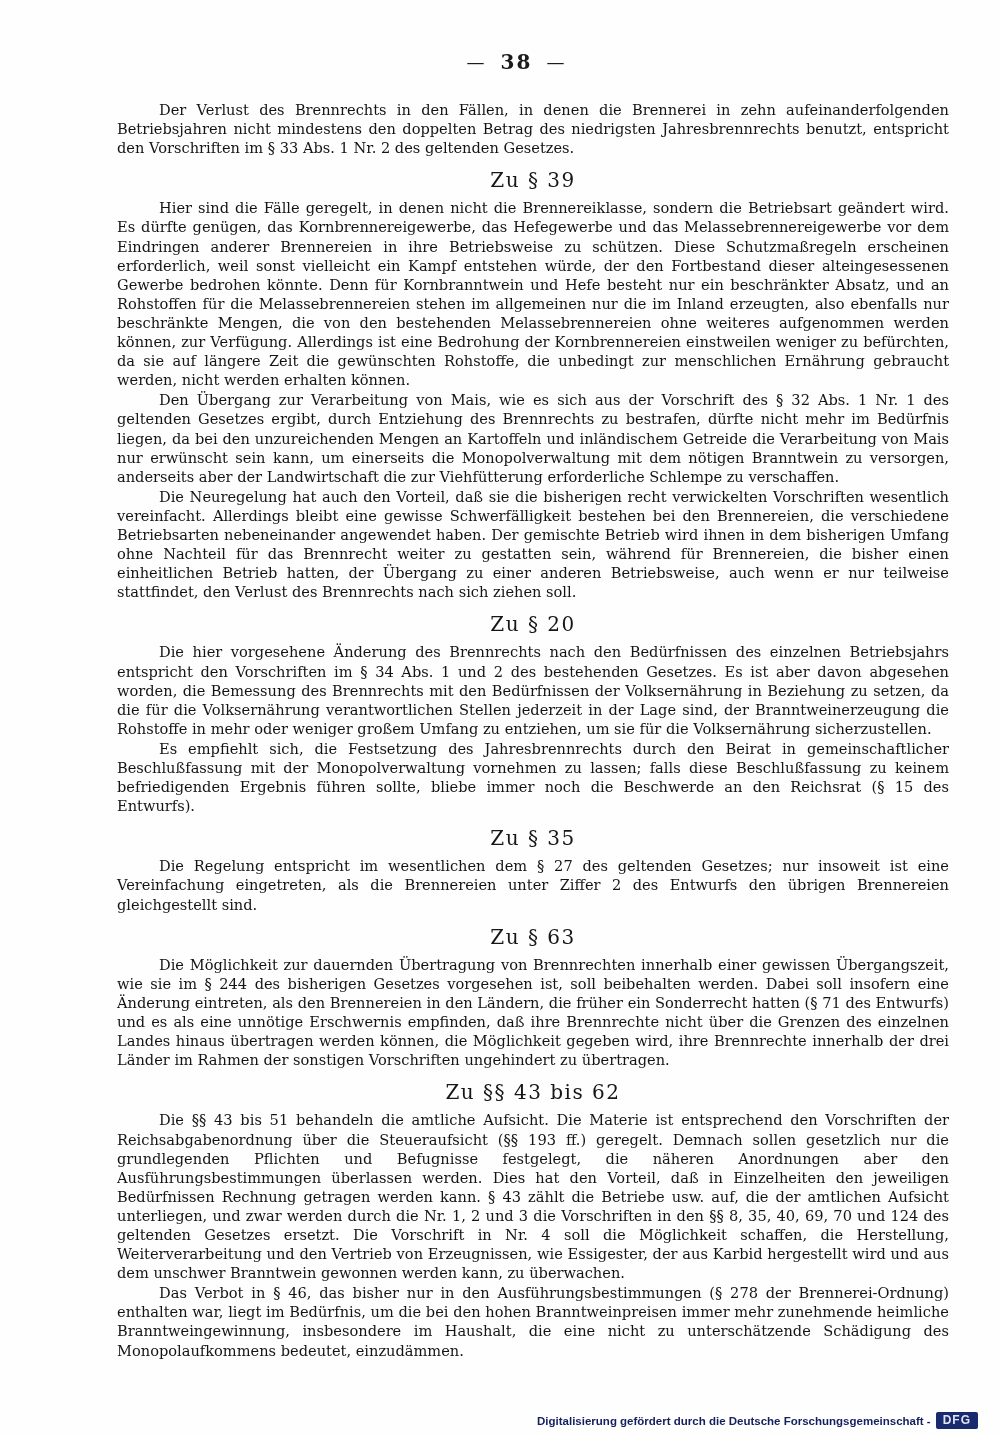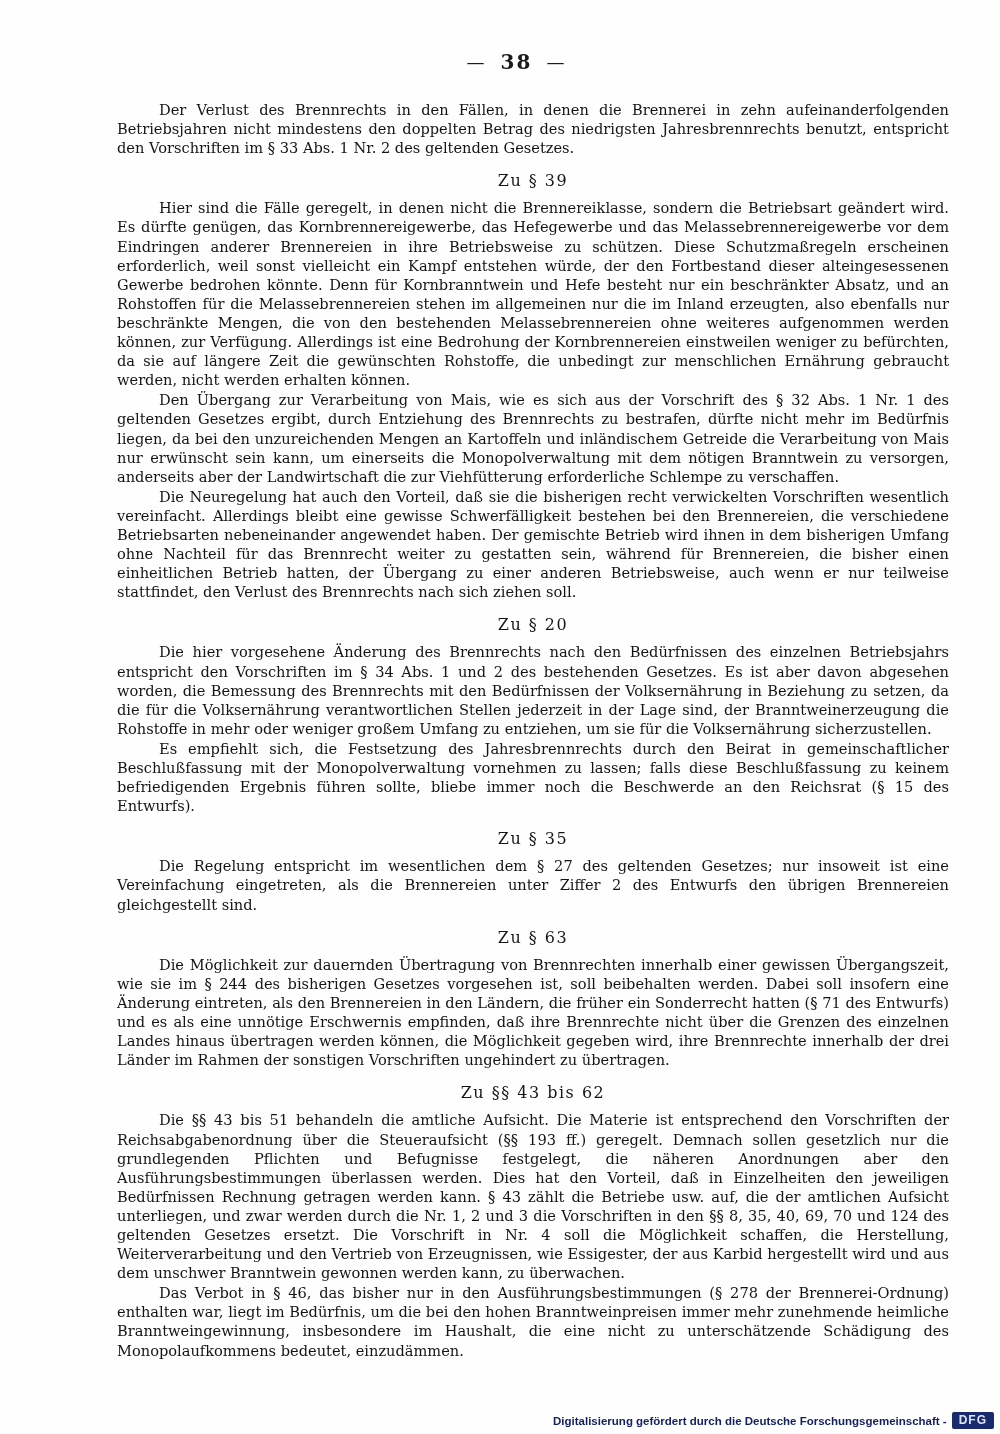--- a/index.html
+++ b/index.html
@@ -30,29 +30,29 @@
     font-size: 14.6px;
     line-height: 19.1px;
     hyphens: auto;
   }
   .para {
     margin: 0 0 1px 0;
     text-indent: 42px;
   }
   .section-heading {
     text-align: center;
-    font-size: 16px;
+    font-size: 20px;
     font-weight: normal;
     letter-spacing: 1.5px;
     margin: 14px 0 8px 0;
     color: #161616;
   }
   .footer-credit {
     position: absolute;
-    right: 4px;
+    right: 20px;
     bottom: 3px;
     display: flex;
     align-items: center;
     gap: 5px;
     font-family: "Liberation Sans", sans-serif;
     font-size: 11.5px;
     font-weight: bold;
     color: #13205f;
     background: #ffffff;
     padding: 2px 2px;

